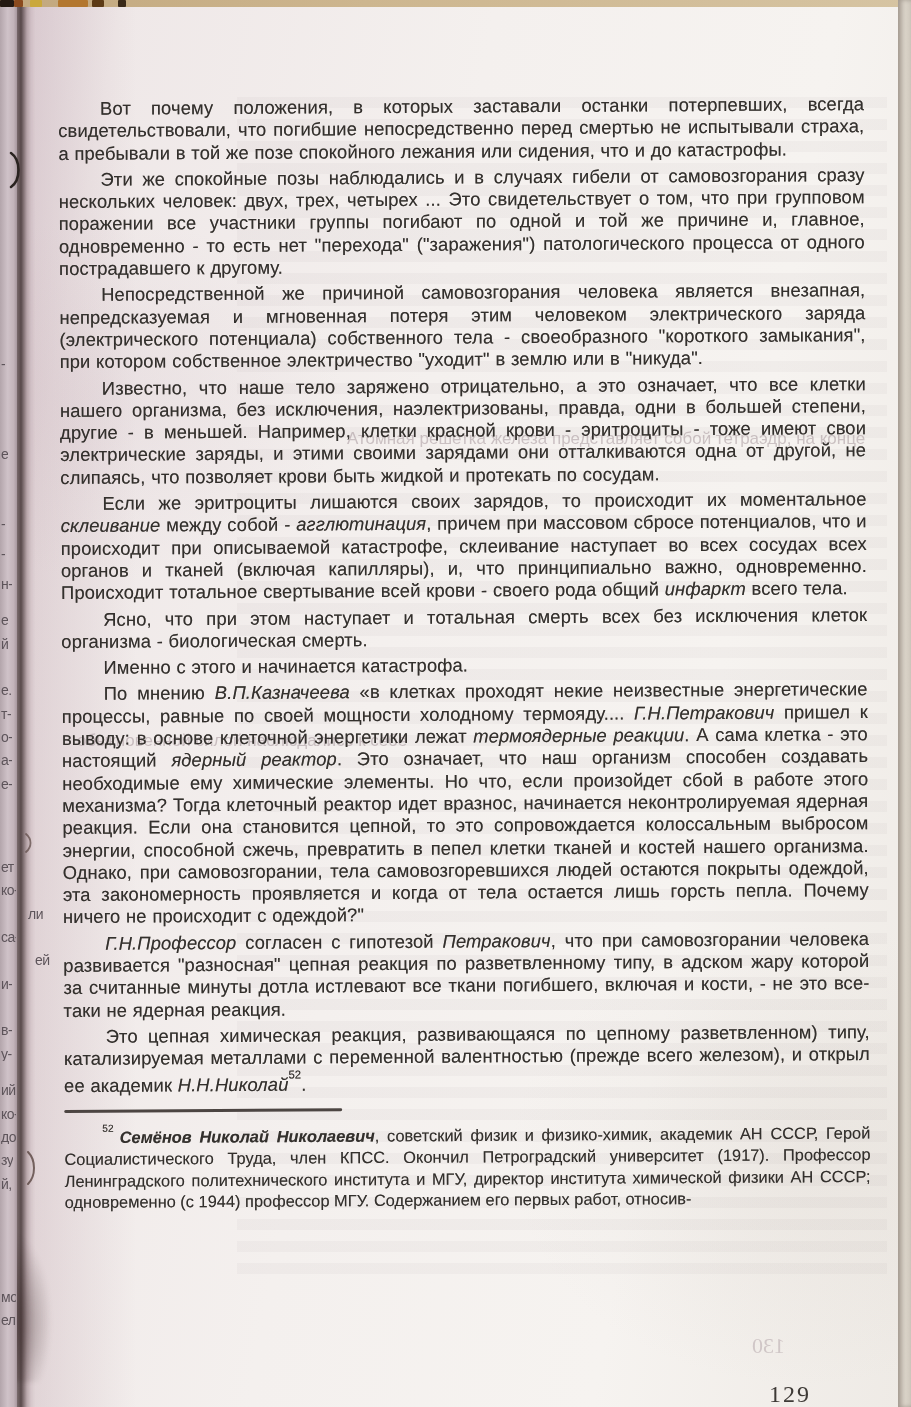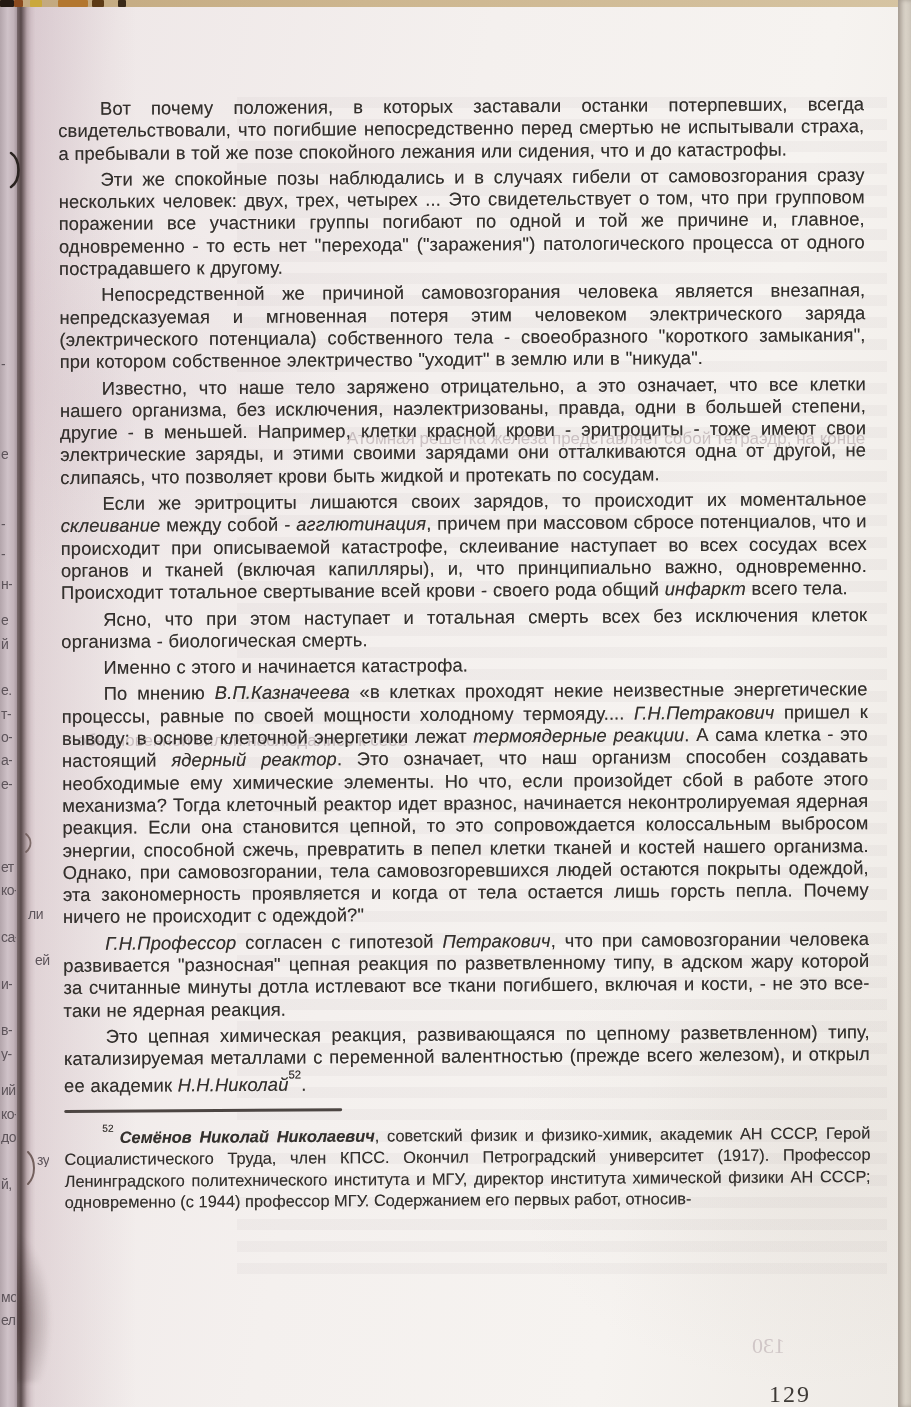--- a/index.html
+++ b/index.html
@@ -142,21 +142,21 @@
       <span class="frag" style="top: 876px;">ко-</span>
       <span class="frag" style="top: 900px; margin-left: 27px;">ли</span>
       <span class="frag" style="top: 923px;">са-</span>
       <span class="frag" style="top: 946px; margin-left: 34px;">ей</span>
       <span class="frag" style="top: 970px;">и-</span>
       <span class="frag" style="top: 1016px;">в-</span>
       <span class="frag" style="top: 1040px;">у-</span>
       <span class="frag" style="top: 1076px;">ий,</span>
       <span class="frag" style="top: 1100px;">ко-</span>
       <span class="frag" style="top: 1123px;">до</span>
-      <span class="frag" style="top: 1146px; padding-left: 36px;">зу</span>
+      <span class="frag" style="top: 1146px;">зу</span>
       <span class="frag" style="top: 1170px;">й,</span>
       <span class="frag" style="top: 1283px;">мо-</span>
       <span class="frag" style="top: 1306px;">еле-</span>
     </div>
 
   <div class="gutter"></div>
   <div class="gutter-foot"></div>
 
   <div class="page">
 

